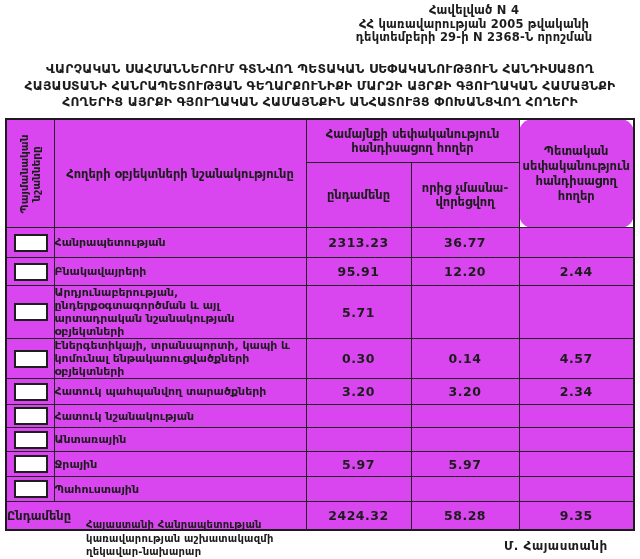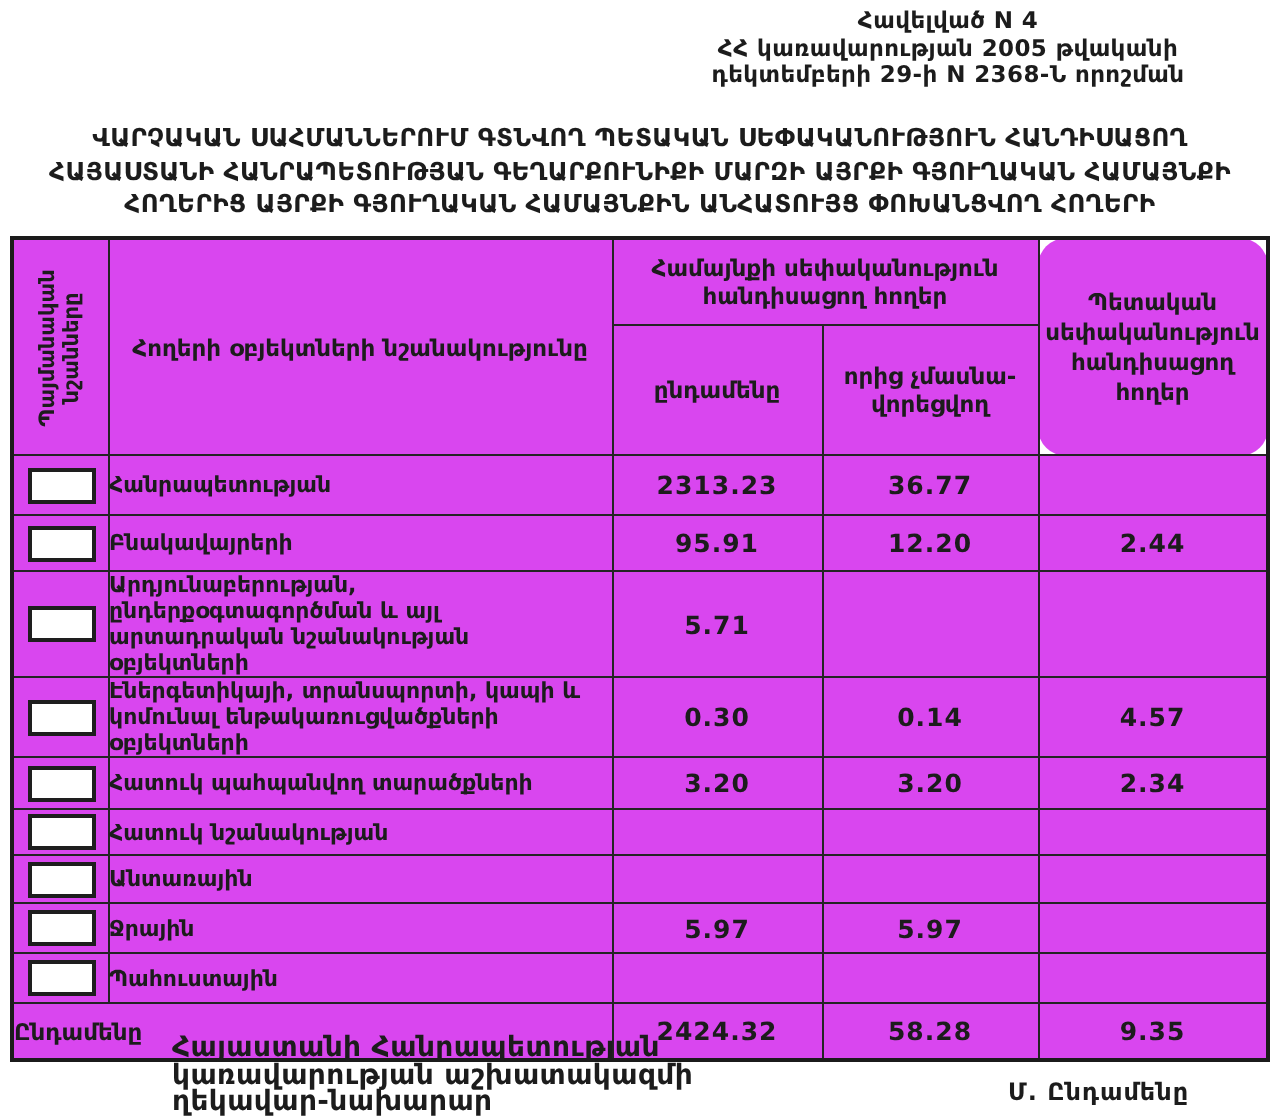--- a/index.html
+++ b/index.html
@@ -67,21 +67,21 @@
   td.total-lbl{font-size:11.5px;text-align:left;padding-left:56px;}
 
   tr.r1 td{height:29px;} tr.r2 td{height:27px;} tr.r3 td{height:38px;}
   tr.r4 td{height:32px;} tr.r5 td{height:25px;} tr.r6 td{height:22px;}
   tr.r7 td{height:23px;} tr.r8 td{height:24px;} tr.r9 td{height:24px;}
   tr.rt td{height:27px;}
 
   
   .footer-left{
     position:absolute;top:518px;left:86px;
-    font-weight:bold;font-size:14px;line-height:13.5px;letter-spacing:.2px;
+    font-weight:bold;font-size:10px;line-height:13.5px;letter-spacing:.2px;
   }
   .signature{
     position:absolute;top:539px;left:504px;
     font-weight:bold;font-size:12px;letter-spacing:.5px;
   }
 </style>
 </head>
 <body>
 
 <div class="page">
@@ -213,15 +213,15 @@
       </tr>
     </tbody>
   </table>
 
   <div class="footer-left">
     <div>Հայաստանի Հանրապետության</div>
     <div>կառավարության աշխատակազմի</div>
     <div>ղեկավար-նախարար</div>
   </div>
 
-  <div class="signature">Մ. Ընդամենը</div>
+  <div class="signature">Մ. Հայաստանի</div>
 
 </div>
 
 </body></html>

